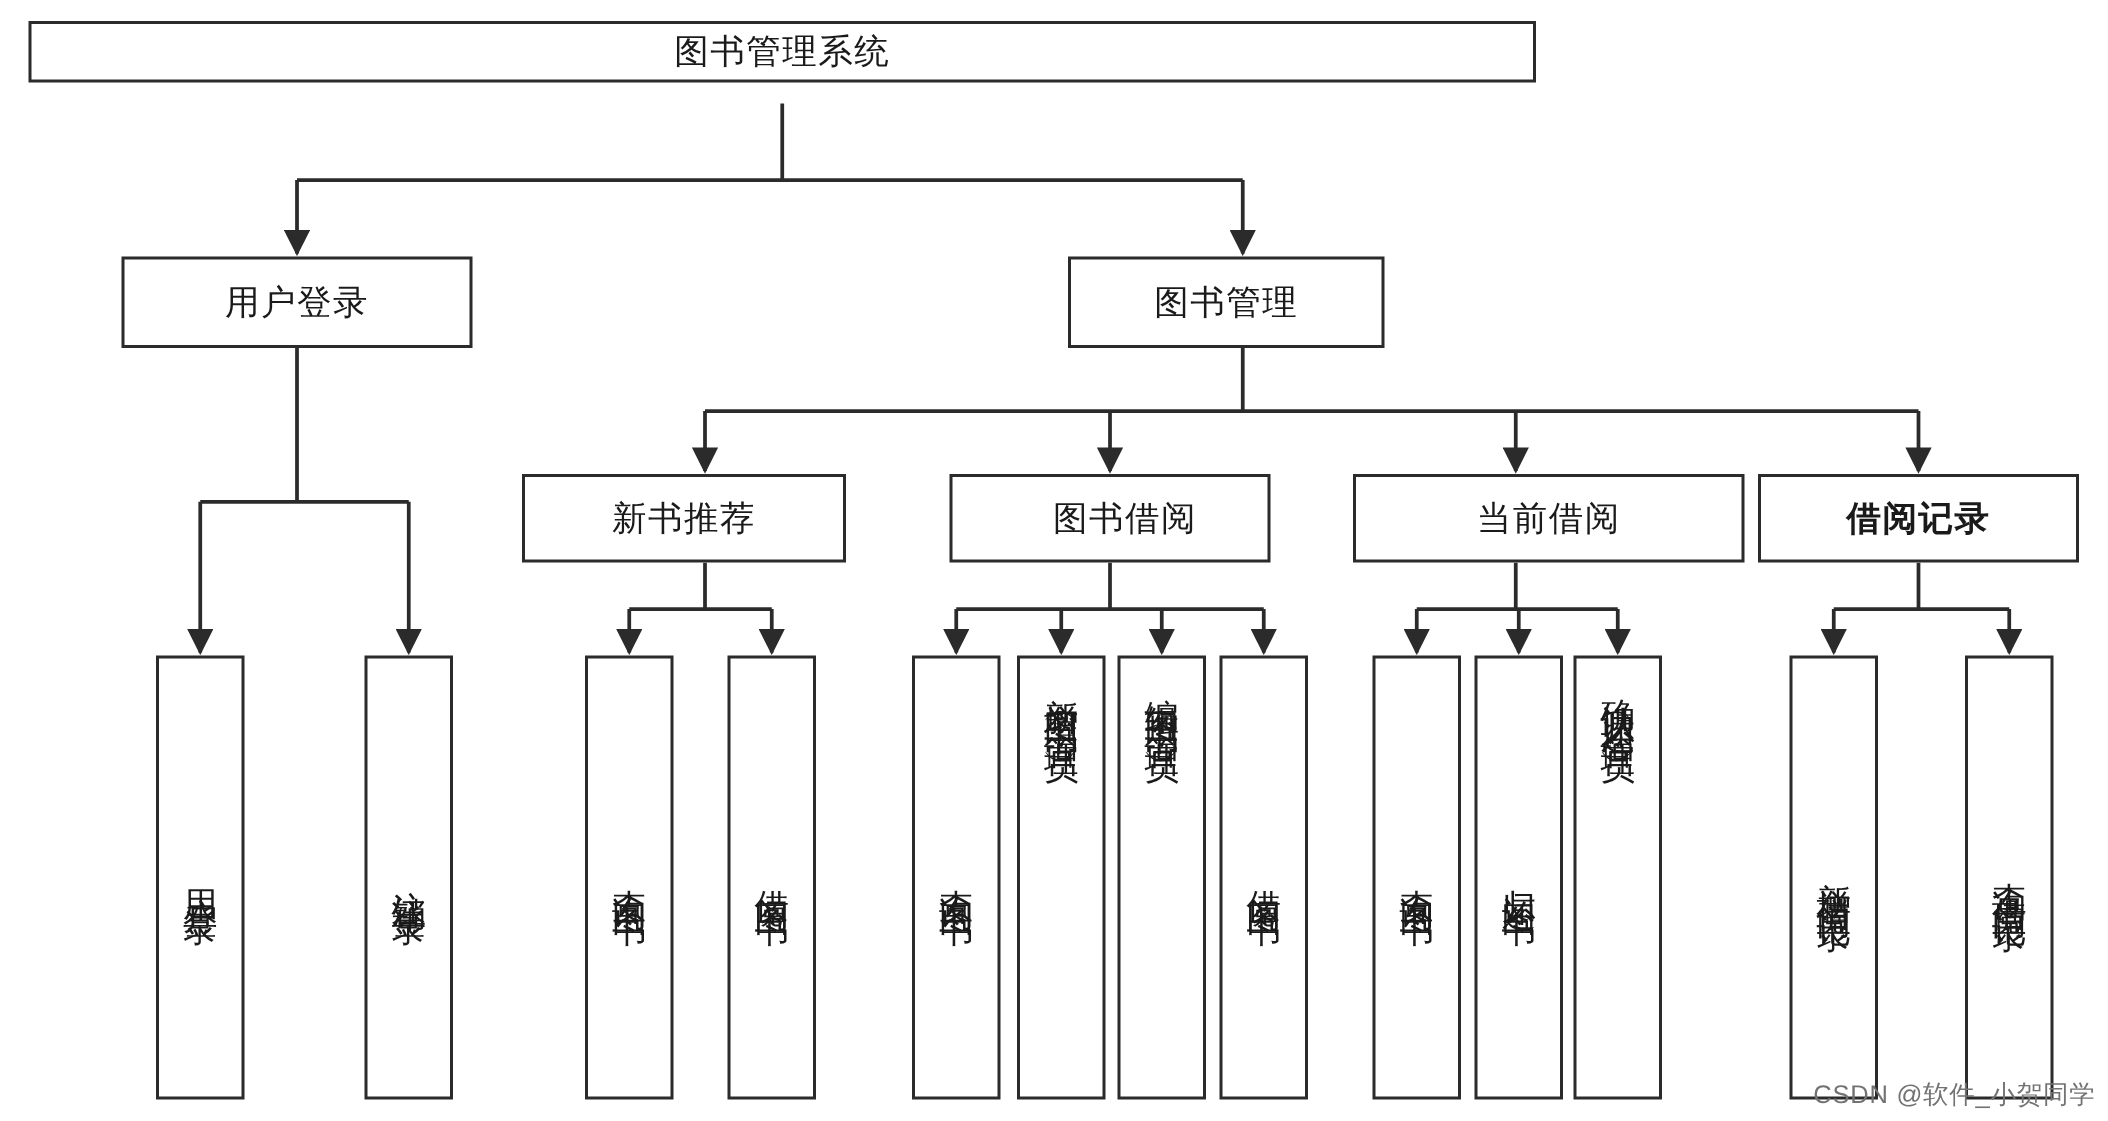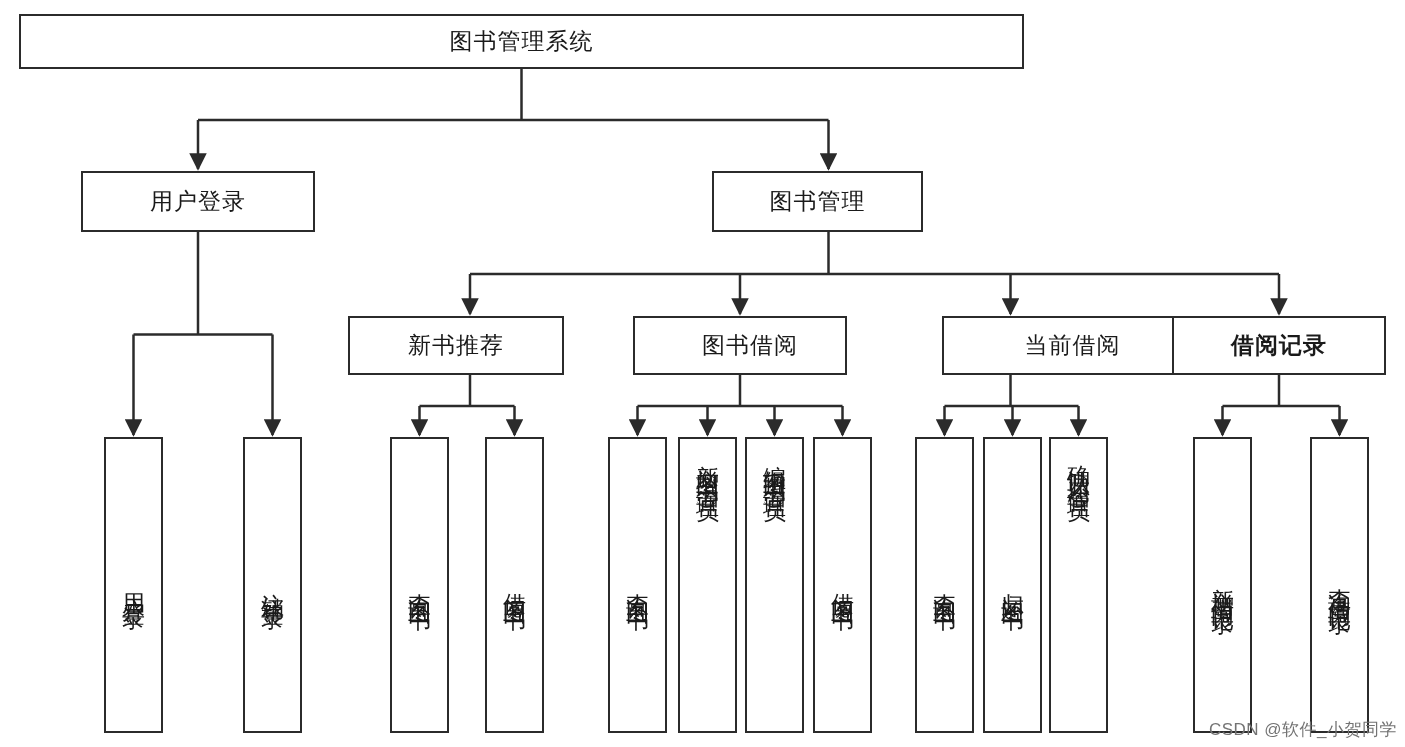--- a/index.html
+++ b/index.html
@@ -113,36 +113,36 @@
         <path d="M 944.5 406 L 944.5 435" marker-end="url(#arrow)"></path>
         <path d="M 1012.5 406 L 1012.5 435" marker-end="url(#arrow)"></path>
         <path d="M 1078.5 406 L 1078.5 435" marker-end="url(#arrow)"></path>
         <path d="M 1279 375 L 1279 406"></path>
         <path d="M 1222.5 406 L 1339.5 406"></path>
         <path d="M 1222.5 406 L 1222.5 435" marker-end="url(#arrow)"></path>
         <path d="M 1339.5 406 L 1339.5 435" marker-end="url(#arrow)"></path>
       </g>
   </svg>
   <div id="nodes">
-      <div class="node horiz" style="left: 19px; top: 14px; width: 1005px; height: 55px;">
+      <div class="node horiz" style="left: 19px; top: 14px; width: 1005px; height: 41px;">
         <span class="label">图书管理系统</span>
       </div>
       <div class="node horiz" style="left: 81px; top: 171px; width: 234px; height: 61px;">
         <span class="label">用户登录</span>
       </div>
       <div class="node horiz" style="left: 712px; top: 171px; width: 211px; height: 61px; align-items: center;">
         <span class="label">图书管理</span>
       </div>
       <div class="node horiz" style="left: 348px; top: 316px; width: 216px; height: 59px;">
         <span class="label">新书推荐</span>
       </div>
       <div class="node horiz" style="left: 633px; top: 316px; width: 214px; height: 59px; padding-left: 20px;">
         <span class="label">图书借阅</span>
       </div>
-      <div class="node horiz" style="left: 902px; top: 316px; width: 261px; height: 59px; margin-left: 40px;">
+      <div class="node horiz" style="left: 902px; top: 316px; width: 261px; height: 59px;">
         <span class="label">当前借阅</span>
       </div>
       <div class="node horiz" style="left: 1172px; top: 316px; width: 214px; height: 59px; font-weight: bold;">
         <span class="label">借阅记录</span>
       </div>
       <div class="node vert" style="left: 104px; top: 437px; width: 59px; height: 296px;">
         <span class="vtext">用户登录</span>
       </div>
       <div class="node vert" style="left: 243px; top: 437px; width: 59px; height: 296px;">
         <span class="vtext">注销登录</span>

